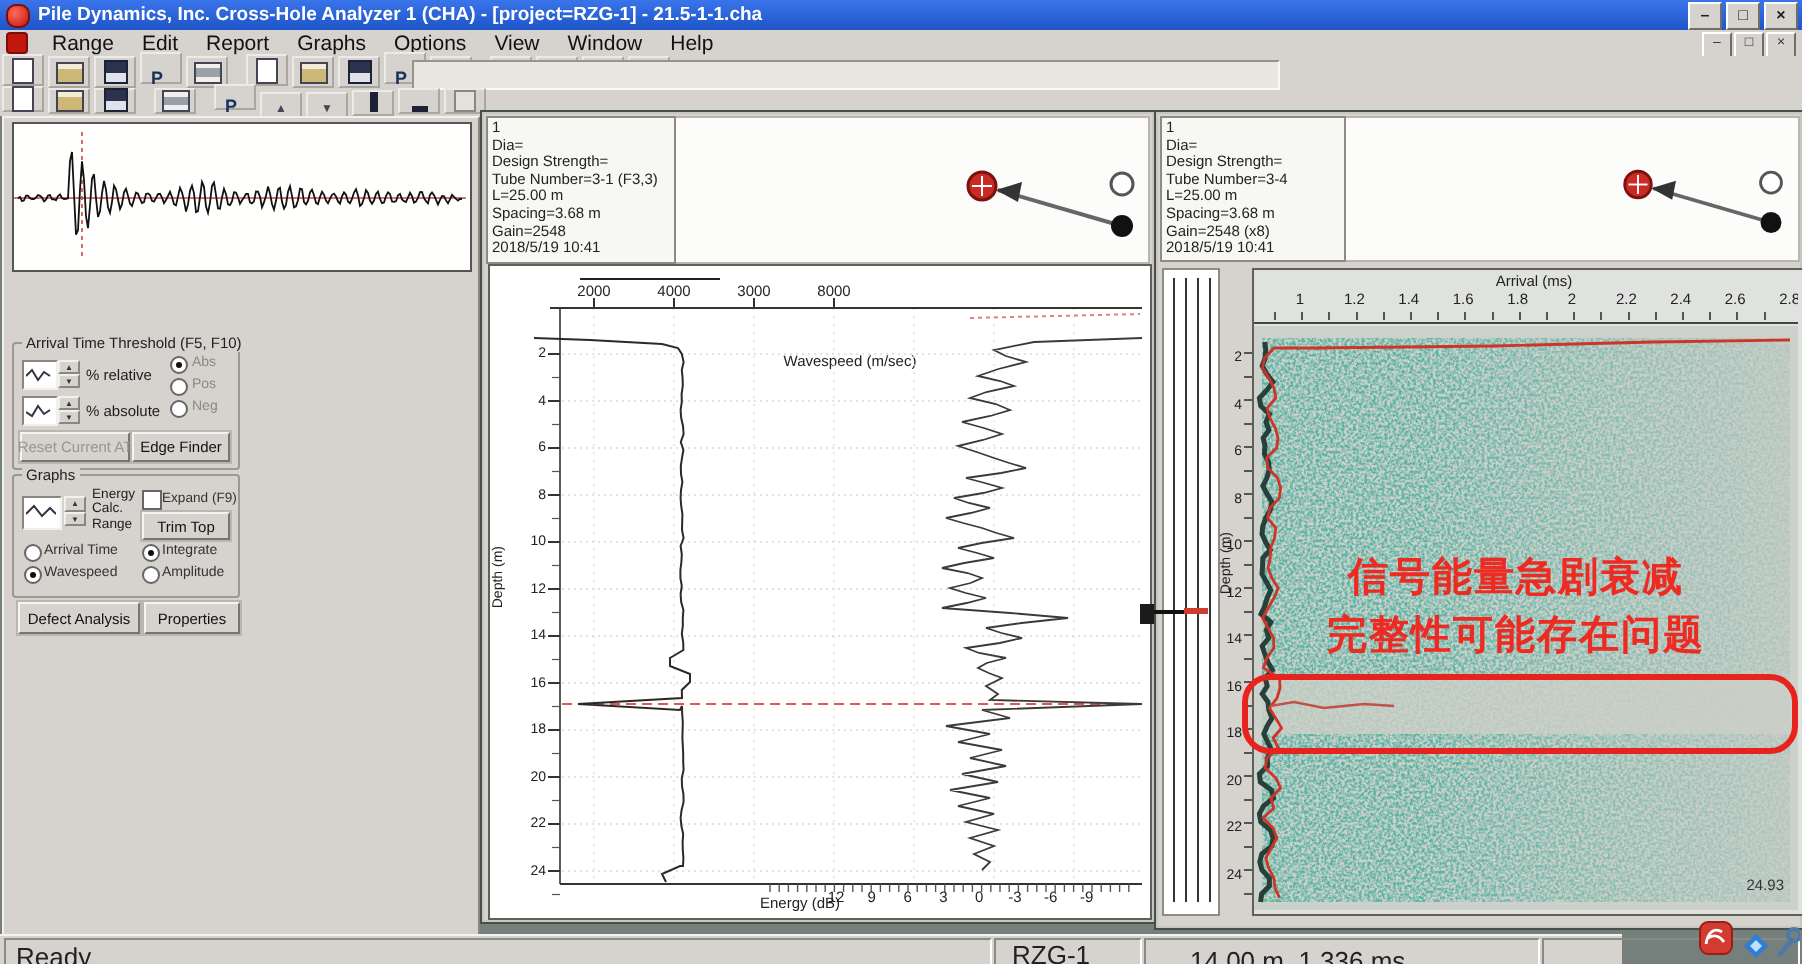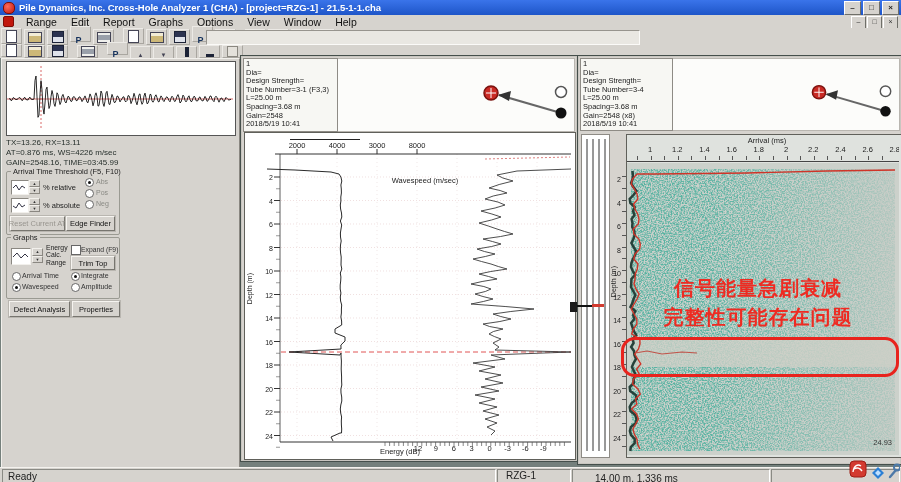--- a/index.html
+++ b/index.html
@@ -86,22 +86,22 @@
   .vlabel{position:absolute;font-size:7px;color:#222;writing-mode:vertical-rl;transform:rotate(180deg);}
   .legendline{position:absolute;height:1px;background:#222;}
   
   #wf-annot1,#wf-annot2{position:absolute;left:55px;width:250px;text-align:center;font-weight:bold;
     font-size:20px;color:#ee2b22;letter-spacing:1px;font-family:"Liberation Sans","DejaVu Sans",sans-serif;}
   #defect-box{position:absolute;left:43px;top:281px;width:272px;height:34px;border:3px solid #e8231d;border-radius:14px;}
   #wf-corner{position:absolute;font-size:7.5px;color:#333;}
   .tickstrip-x{position:absolute;height:4px;background:repeating-linear-gradient(90deg,#555 0 1px,transparent 1px 13.6px);}
   .tickstrip-y{position:absolute;width:4px;background:repeating-linear-gradient(180deg,#555 0 1px,transparent 1px 11.75px);}
   
-  #statusbar{left:0;top:467px;width:901px;height:15px;background:#d6d3ce;border-top:1px solid #f4f2ee;
-    font-size:10px;color:#222;}
+  #statusbar{left:0;top:467px;width:811px;height:15px;background:#d6d3ce;border-top:1px solid #f4f2ee;
+    font-size:13px;color:#222;}
   .spane{position:absolute;top:1px;height:12px;border:1px solid;border-color:#8a8a84 #fff #fff #8a8a84;}
   .marker{position:absolute;}
 </style>
 </head>
 <body>
 
 <div id="app">
 
   <div id="titlebar" class="abs">
     <span id="app-icon"></span>
@@ -180,25 +180,20 @@
   </div>
 
   <div id="left-panel" class="abs">
     <div id="wave-box" class="abs">
       <svg id="wave-svg" width="226" height="71">
           <line x1="0" y1="37" x2="226" y2="37" stroke="#d04545" stroke-width="0.8"></line>
           <line x1="34" y1="4" x2="34" y2="67" stroke="#d04545" stroke-width="0.8" stroke-dasharray="2,2"></line>
           <polyline points="2.0,37.1 3.0,36.5 4.0,38.6 5.0,38.2 6.0,35.8 7.0,35.8 8.0,37.1 9.0,37.5 10.0,37.5 11.0,36.8 12.0,35.5 13.0,35.9 14.0,36.8 15.0,38.7 16.0,37.8 17.0,35.8 18.0,35.5 19.0,37.7 20.0,37.6 21.0,38.1 22.0,36.0 23.0,35.2 24.0,37.0 25.0,37.5 26.0,37.4 27.0,37.1 28.0,18.4 29.0,14.0 30.0,34.9 31.0,55.3 32.0,53.1 33.0,32.6 34.0,18.7 35.0,28.0 36.0,46.1 37.0,52.1 38.0,41.0 39.0,27.4 40.0,25.1 41.0,37.2 42.0,46.5 43.0,43.7 44.0,34.7 45.0,28.5 46.0,32.8 47.0,41.7 48.0,44.4 49.0,39.0 50.0,30.8 51.0,32.6 52.0,37.9 53.0,42.5 54.0,40.1 55.0,34.2 56.0,32.4 57.0,35.9 58.0,39.8 59.0,41.0 60.0,37.7 61.0,34.3 62.0,34.8 63.0,37.5 64.0,39.5 65.0,39.1 66.0,35.0 67.0,34.7 68.0,35.5 69.0,38.4 70.0,38.8 71.0,37.0 72.0,35.0 73.0,34.9 74.0,36.8 75.0,39.6 76.0,38.0 77.0,36.0 78.0,33.9 79.0,36.5 80.0,40.1 81.0,40.7 82.0,36.2 83.0,31.9 84.0,34.2 85.0,38.3 86.0,43.8 87.0,40.2 88.0,33.4 89.0,30.8 90.0,34.7 91.0,44.1 92.0,43.6 93.0,36.6 94.0,29.0 95.0,31.4 96.0,41.3 97.0,44.4 98.0,39.3 99.0,30.9 100.0,29.3 101.0,35.6 102.0,42.2 103.0,42.4 104.0,36.7 105.0,32.4 106.0,35.1 107.0,40.2 108.0,40.6 109.0,38.6 110.0,34.1 111.0,34.3 112.0,36.6 113.0,39.9 114.0,38.1 115.0,36.8 116.0,34.9 117.0,34.9 118.0,39.2 119.0,39.7 120.0,38.7 121.0,33.7 122.0,33.8 123.0,36.4 124.0,41.6 125.0,39.1 126.0,35.9 127.0,31.3 128.0,34.7 129.0,40.0 130.0,42.8 131.0,38.4 132.0,32.6 133.0,31.9 134.0,38.9 135.0,42.3 136.0,40.4 137.0,33.9 138.0,31.1 139.0,35.9 140.0,41.7 141.0,41.2 142.0,38.1 143.0,32.3 144.0,32.6 145.0,39.0 146.0,40.2 147.0,38.4 148.0,34.2 149.0,32.8 150.0,35.6 151.0,39.4 152.0,40.0 153.0,36.5 154.0,33.9 155.0,35.4 156.0,38.3 157.0,39.6 158.0,37.4 159.0,35.4 160.0,34.8 161.0,36.2 162.0,38.7 163.0,39.8 164.0,36.2 165.0,34.2 166.0,35.4 167.0,38.7 168.0,39.6 169.0,37.5 170.0,34.3 171.0,32.6 172.0,35.7 173.0,41.0 174.0,40.0 175.0,37.0 176.0,33.1 177.0,34.5 178.0,38.3 179.0,39.9 180.0,38.3 181.0,35.0 182.0,33.8 183.0,37.5 184.0,39.6 185.0,39.3 186.0,36.1 187.0,34.2 188.0,35.0 189.0,38.7 190.0,38.9 191.0,38.6 192.0,35.6 193.0,34.9 194.0,37.7 195.0,38.6 196.0,39.0 197.0,36.7 198.0,34.4 199.0,36.1 200.0,39.3 201.0,38.8 202.0,36.8 203.0,34.1 204.0,34.0 205.0,37.0 206.0,38.6 207.0,39.7 208.0,35.4 209.0,34.2 210.0,35.6 211.0,37.9 212.0,40.2 213.0,37.9 214.0,36.0 215.0,36.2 216.0,38.2 217.0,39.6 218.0,37.7 219.0,35.4 220.0,36.4 221.0,37.4 222.0,38.3 223.0,37.4 224.0,37.5" fill="none" stroke="#111" stroke-width="0.9"></polyline>
         </svg>
     </div>
-    <div class="info-lines abs">
-        <span>TX=13.26, RX=13.11</span>
-        <span>AT=0.876 ms, WS=4226 m/sec</span>
-        <span>GAIN=2548.16, TIME=03:45.99</span>
-      </div>
 
     <div id="grp-arrival" class="groupbox abs">
       <span class="gtitle">Arrival Time Threshold (F5, F10)</span>
       <span class="glyphbox" style="left:4px;top:8px;">
           <svg width="13" height="7">
             <polyline points="0,4 3,1 6,6 9,2 12,4" fill="none" stroke="#334" stroke-width="1"></polyline>
           </svg>
         </span>
       <span class="spin" style="left:22px;top:8px;">
           <span>▲</span>

